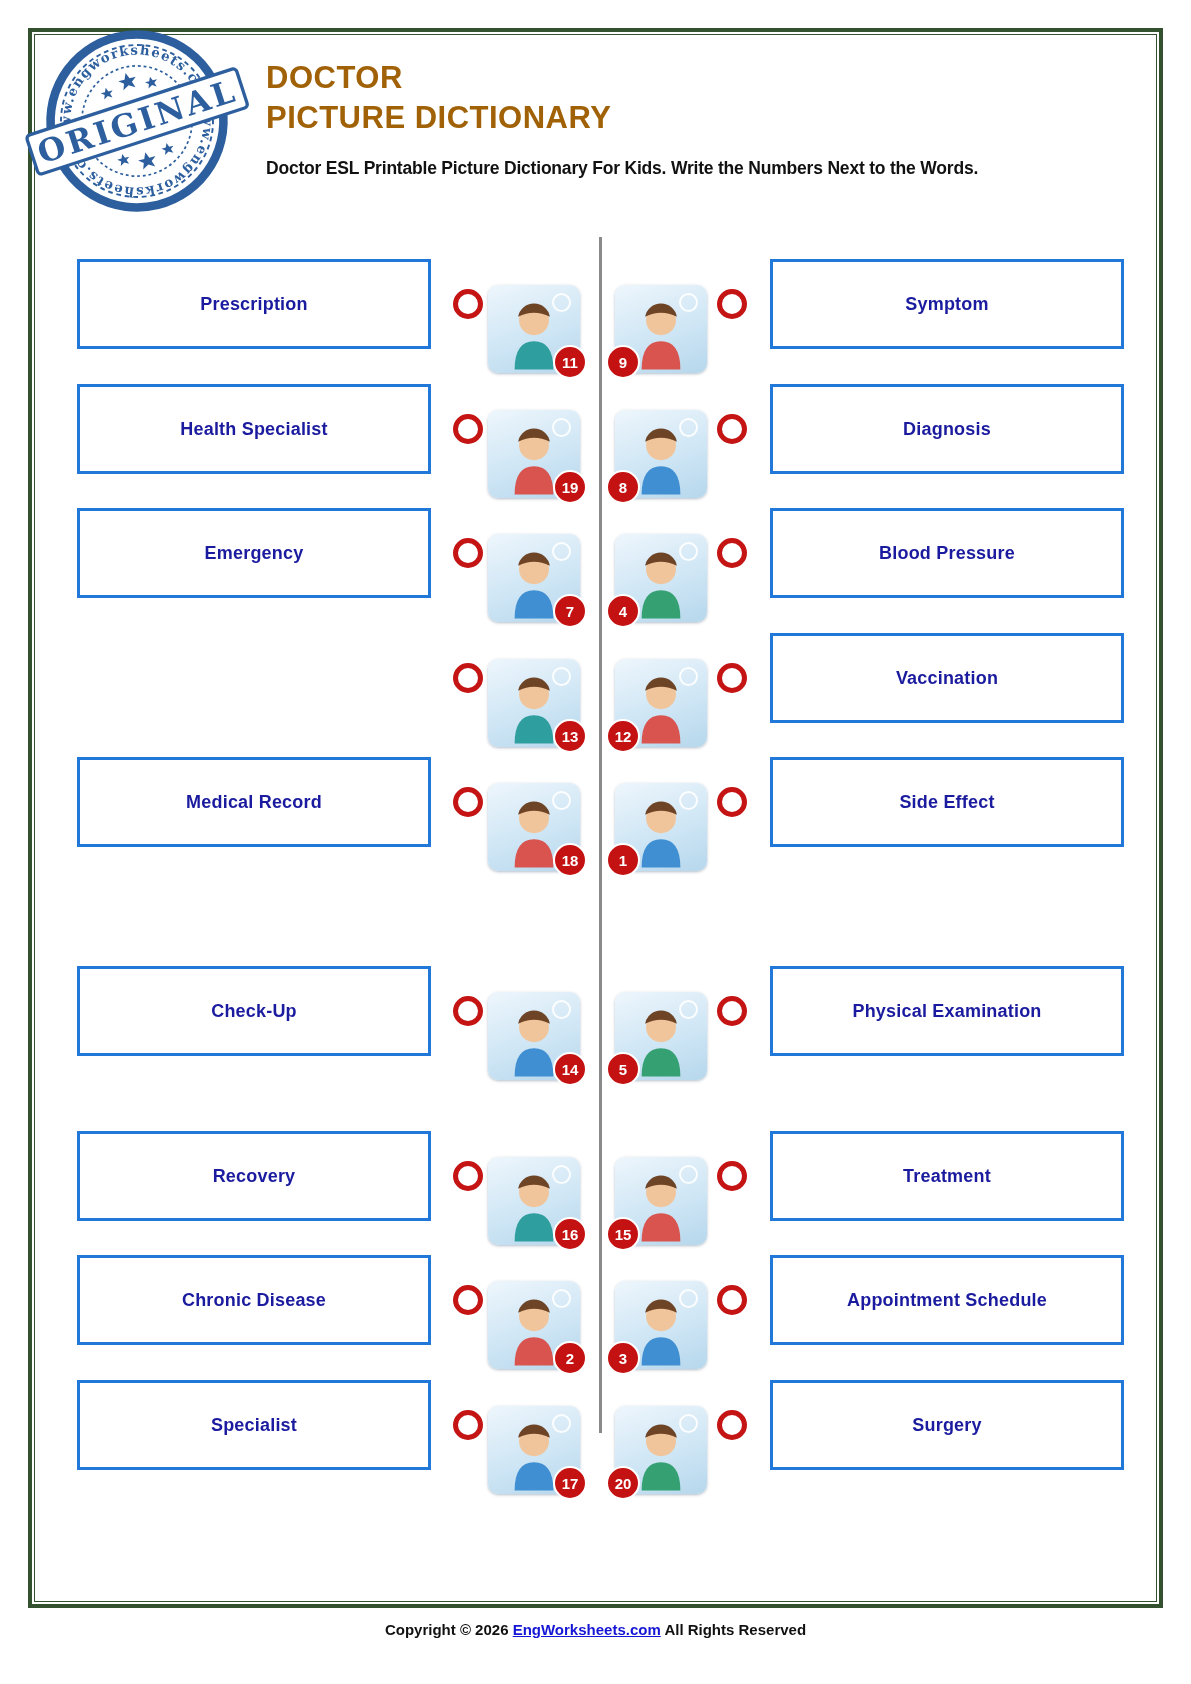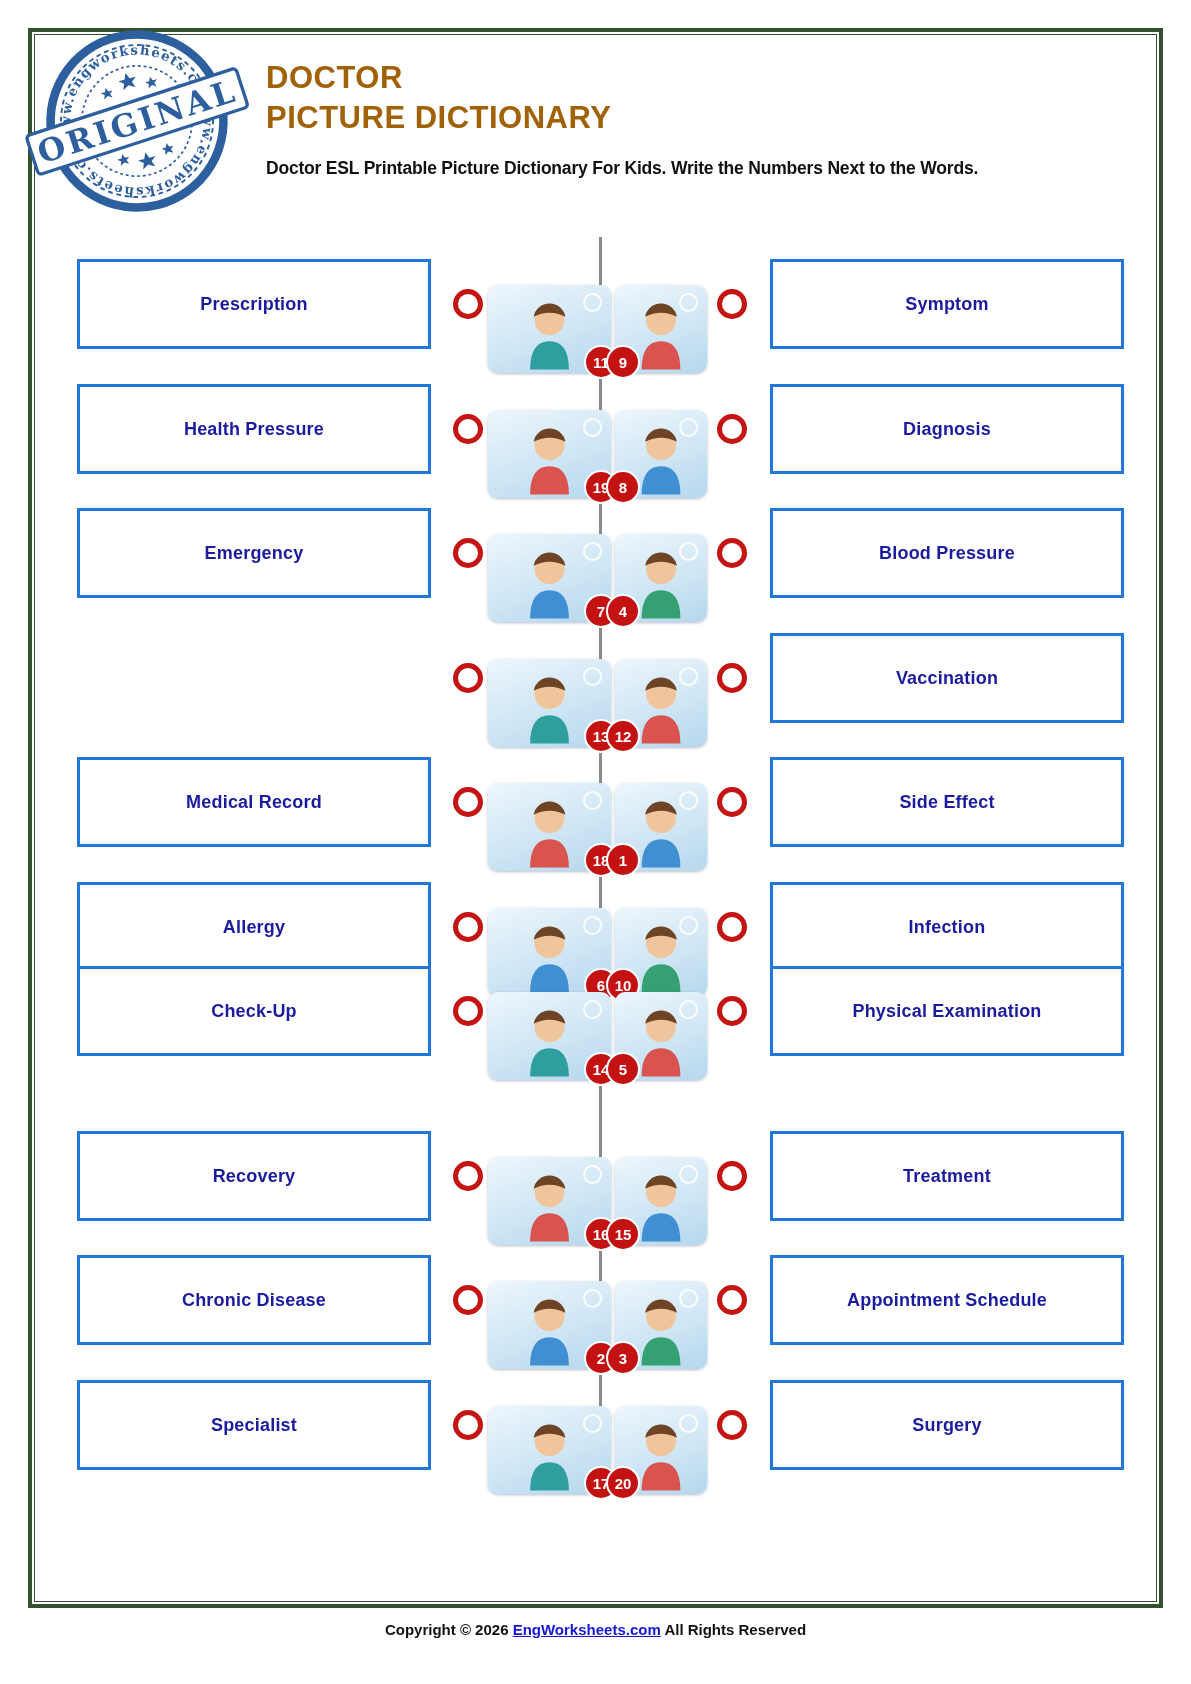--- a/index.html
+++ b/index.html
@@ -37,21 +37,21 @@
     position:absolute;top:30px;width:30px;height:30px;border:5px solid #c41414;
     border-radius:50%;box-sizing:border-box;background:#fff;
   }
   .circle.left{left:376px;}
   .circle.right{left:640px;}
   .thumb{
     position:absolute;top:26px;width:92px;height:88px;border-radius:10px;
     background:linear-gradient(160deg,#eef6fc 0%,#cfe6f5 55%,#b6d7ec 100%);
     box-shadow:0 1px 3px rgba(40,70,100,.35);
   }
-  .thumb.left{left:411px;padding-left:31px;}
+  .thumb.left{left:411px;}
   .thumb.right{left:538px;}
   .thumb::before{ 
     content:"";position:absolute;right:9px;top:8px;width:15px;height:15px;
     border:2px solid rgba(255,255,255,.9);border-radius:50%;
   }
   .scene{position:absolute;inset:0;width:100%;height:100%;}
   .badge{
     position:absolute;width:30px;height:30px;border-radius:50%;
     background:#c41212;border:2px solid #fff;box-sizing:content-box;
     color:#fff;font-size:15px;font-weight:bold;
@@ -150,21 +150,21 @@
       <div class="badge">9</div>
     </div>
     <div class="circle right"></div>
     <div class="wbox right">
         <span class="word">Symptom</span>
       </div>
   </div>
 
   <div class="row" style="top:384px">
     <div class="wbox left">
-        <span class="word">Health Pressure</span>
+        <span class="word">Health Specialist</span>
       </div>
     <div class="circle left"></div>
     <div class="thumb left" title="calendar-with-stethoscope">
       <svg class="scene" viewBox="0 0 100 100">
           <use href="#sym-person" width="100" height="100"></use>
         </svg>
       <div class="badge">19</div>
     </div>
     <div class="thumb right" title="patient-in-hospital-bed-thumbs-up">
       <svg class="scene" viewBox="0 0 100 100">
@@ -237,42 +237,20 @@
           <use href="#sym-person" width="100" height="100"></use>
         </svg>
       <div class="badge">1</div>
     </div>
     <div class="circle right"></div>
     <div class="wbox right">
         <span class="word">Side Effect</span>
       </div>
   </div>
 
-  <div class="row" style="top:882px">
-    <div class="wbox left">
-        <span class="word">Allergy</span>
-      </div>
-    <div class="circle left"></div>
-    <div class="thumb left" title="boy-sneezing-with-allergens">
-      <svg class="scene" viewBox="0 0 100 100">
-          <use href="#sym-person" width="100" height="100"></use>
-        </svg>
-      <div class="badge">6</div>
-    </div>
-    <div class="thumb right" title="two-doctors-with-clipboard">
-      <svg class="scene" viewBox="0 0 100 100">
-          <use href="#sym-person" width="100" height="100"></use>
-        </svg>
-      <div class="badge">10</div>
-    </div>
-    <div class="circle right"></div>
-    <div class="wbox right">
-        <span class="word">Infection</span>
-      </div>
-  </div>
 
   <div class="row" style="top:966px">
     <div class="wbox left">
         <span class="word">Check-Up</span>
       </div>
     <div class="circle left"></div>
     <div class="thumb left" title="nurse-giving-injection">
       <svg class="scene" viewBox="0 0 100 100">
           <use href="#sym-person" width="100" height="100"></use>
         </svg>

